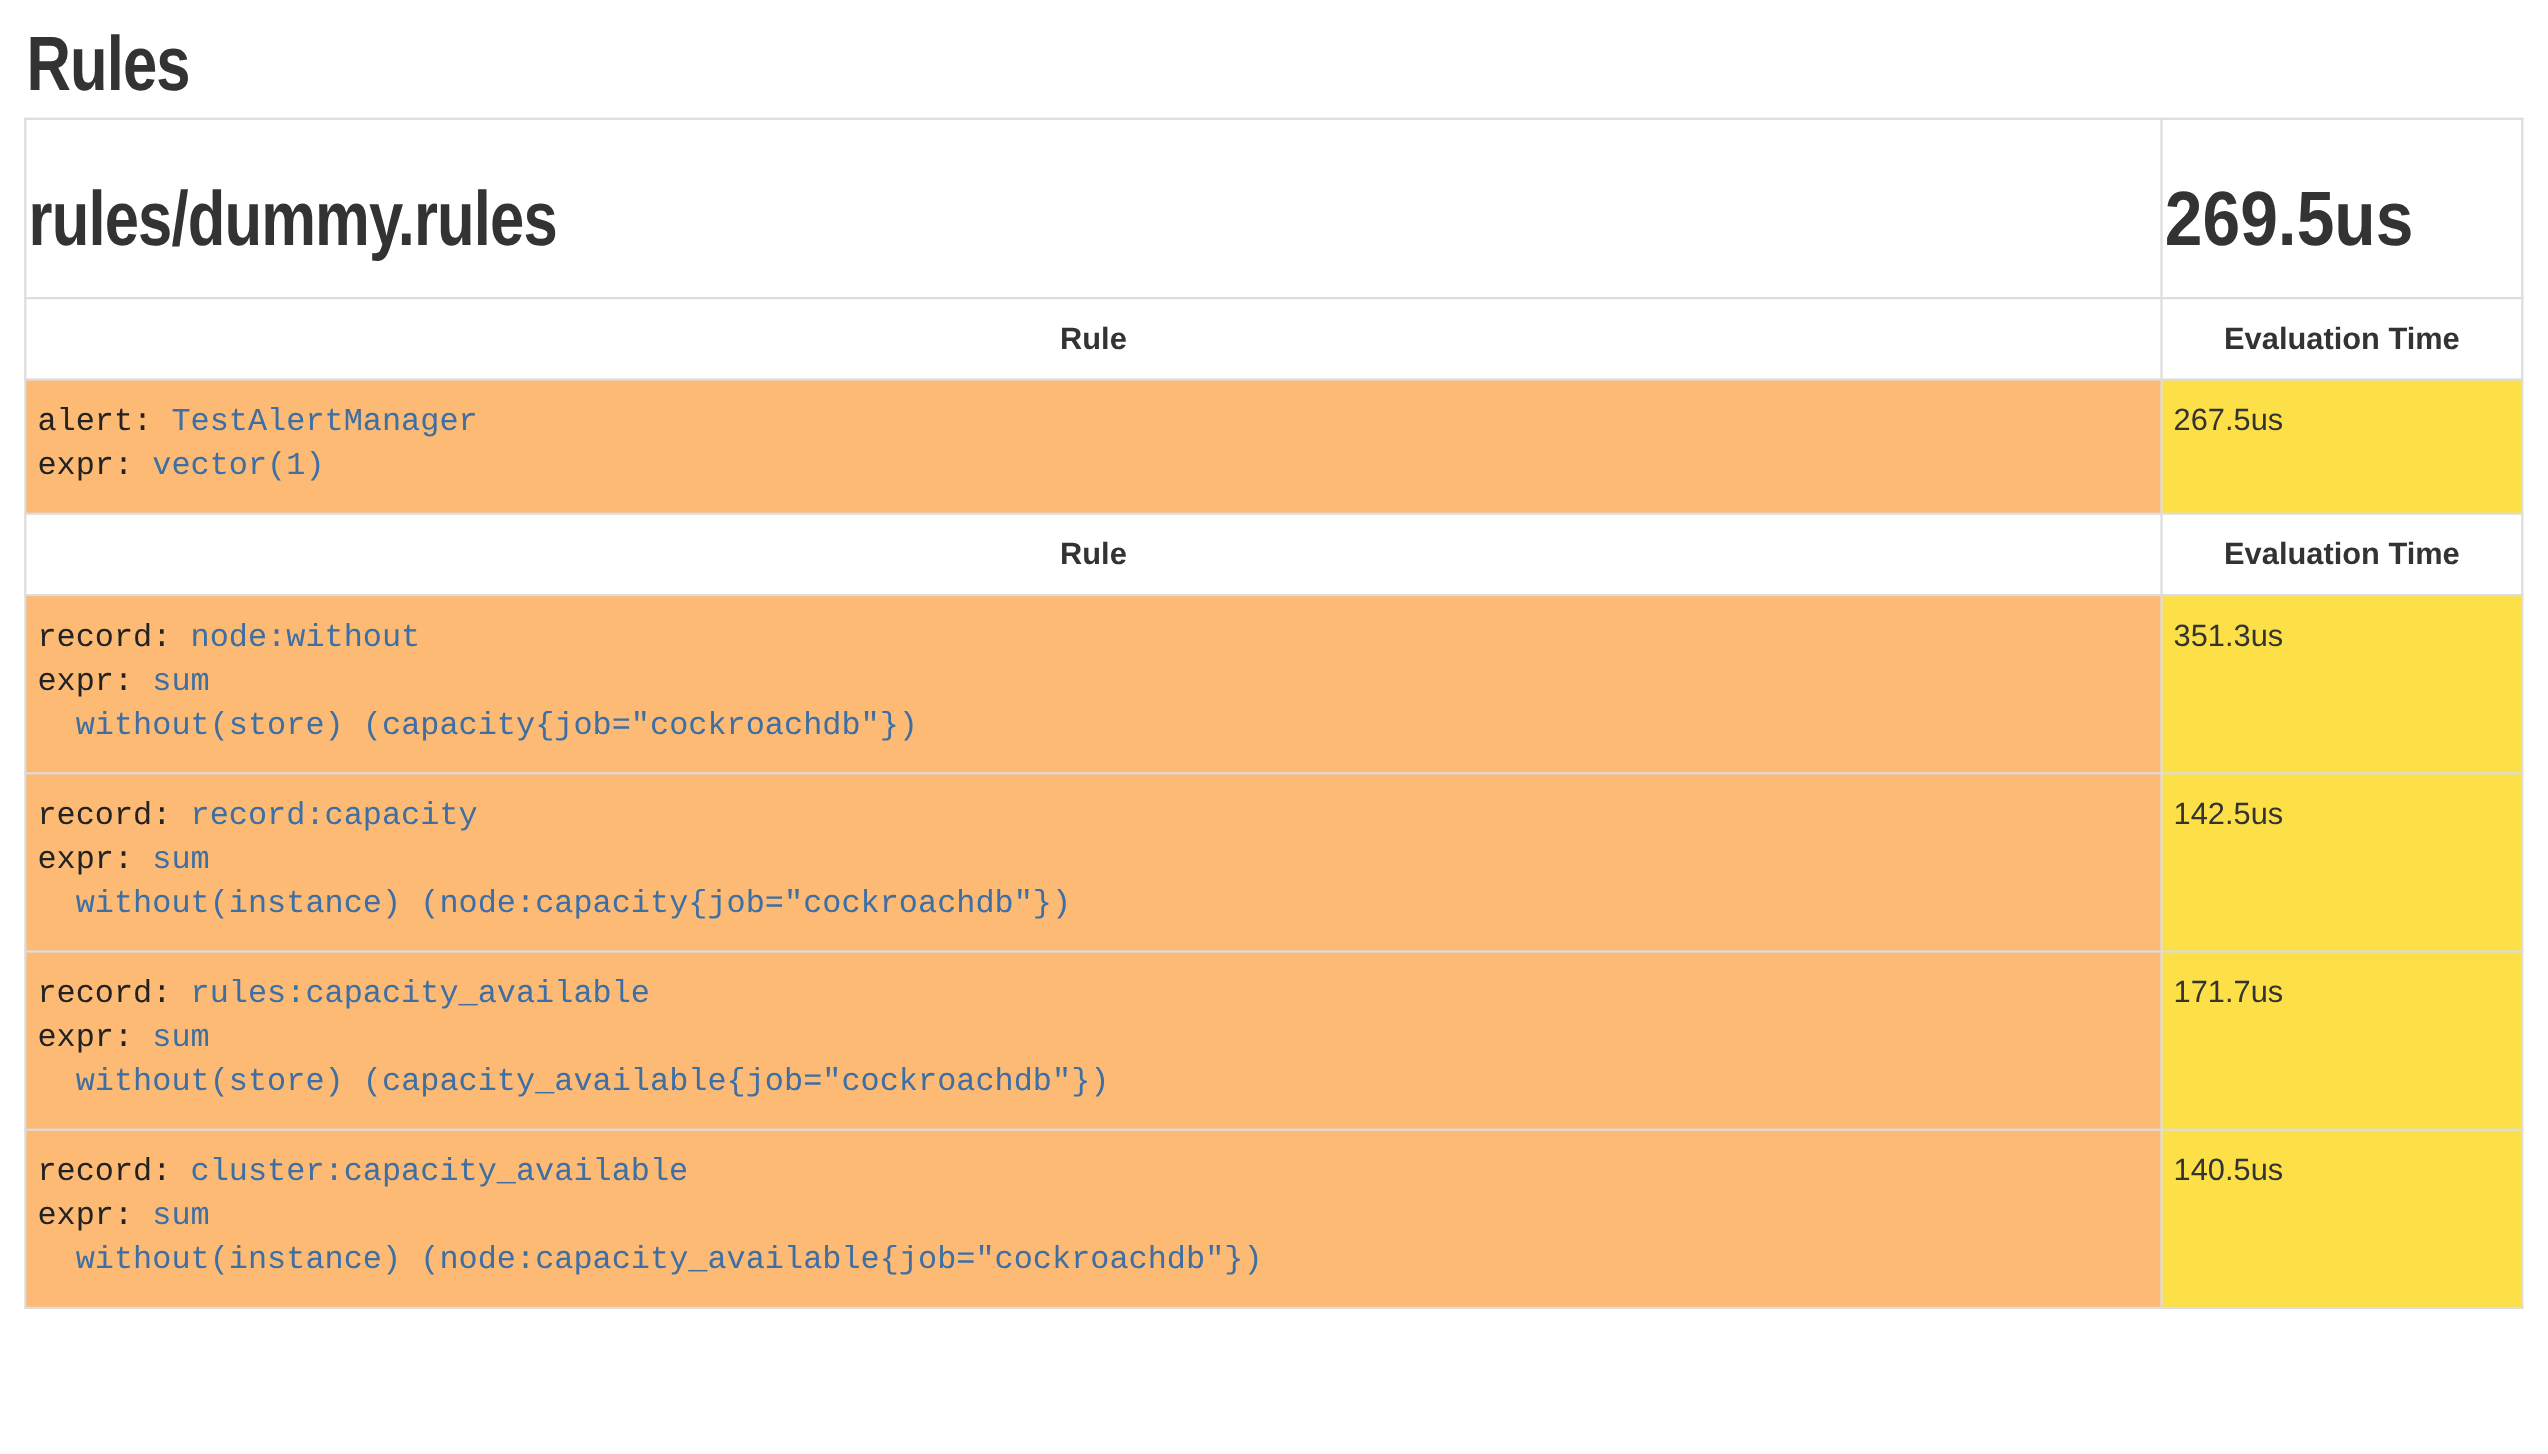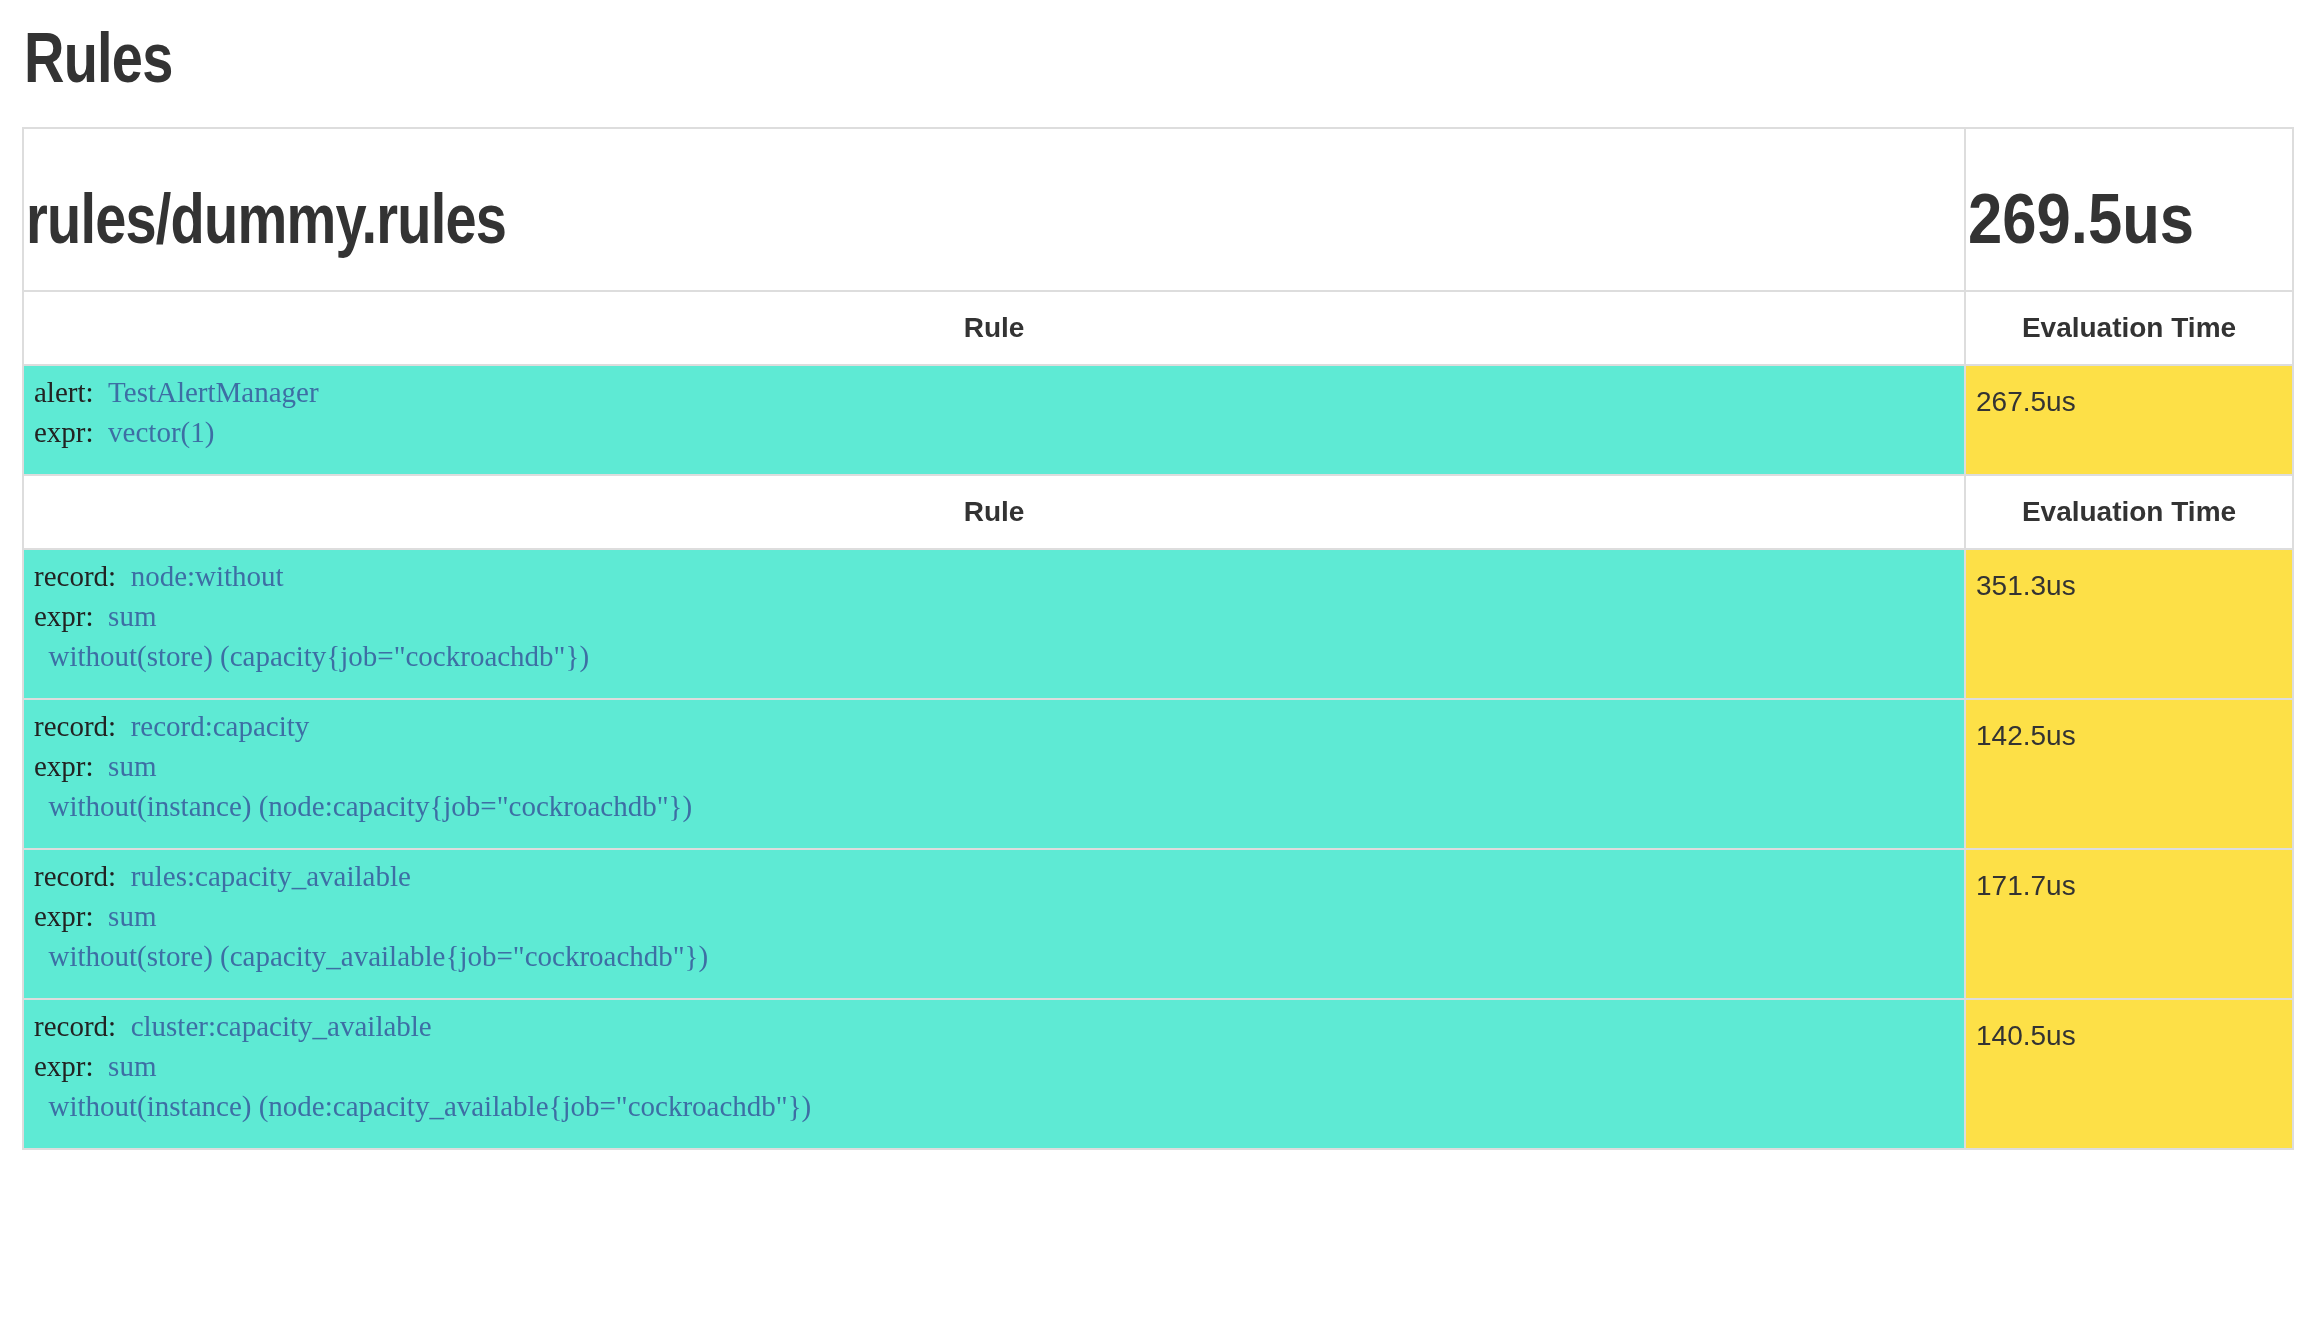--- a/index.html
+++ b/index.html
@@ -13,21 +13,21 @@
     overflow: hidden;
     color: #333333;
     font-family: "Liberation Sans", "DejaVu Sans", sans-serif;
     font-size: 28px;
     line-height: 1.42;
   }
   .container {
     padding: 0 22px;
   }
   .page-title {
-    margin: 20px 0 30px 2px;
+    margin: 20px 0 10px 2px;
     font-size: 70px;
     line-height: 1.1;
     font-weight: 700;
     color: #333333;
     white-space: nowrap;
   }
   
   .condensed {
     display: inline-block;
     transform: scaleX(0.80);
@@ -61,26 +61,26 @@
     color: #333333;
     overflow: hidden;
   }
   .col-header-cell {
     font-weight: 700;
     color: #333333;
     padding: 16px 10px;
     text-align: center;
   }
   .rule-cell {
-    background: #5eead4;
-    font-family: Liberation Serif, serif;
+    background: #fdba74;
+    font-family: Liberation Mono, monospace;
     font-size: 29px;
     line-height: 40px;
     color: #222222;
-    padding: 6px 10px 22px;
+    padding: 18px 10px 22px;
   }
   .yaml-line { display: block; }
   .yaml-key {
     color: #222222;
     margin-right: 1ch;
   }
   a.rule-link {
     color: #3d6ea4;
     text-decoration: none;
   }

